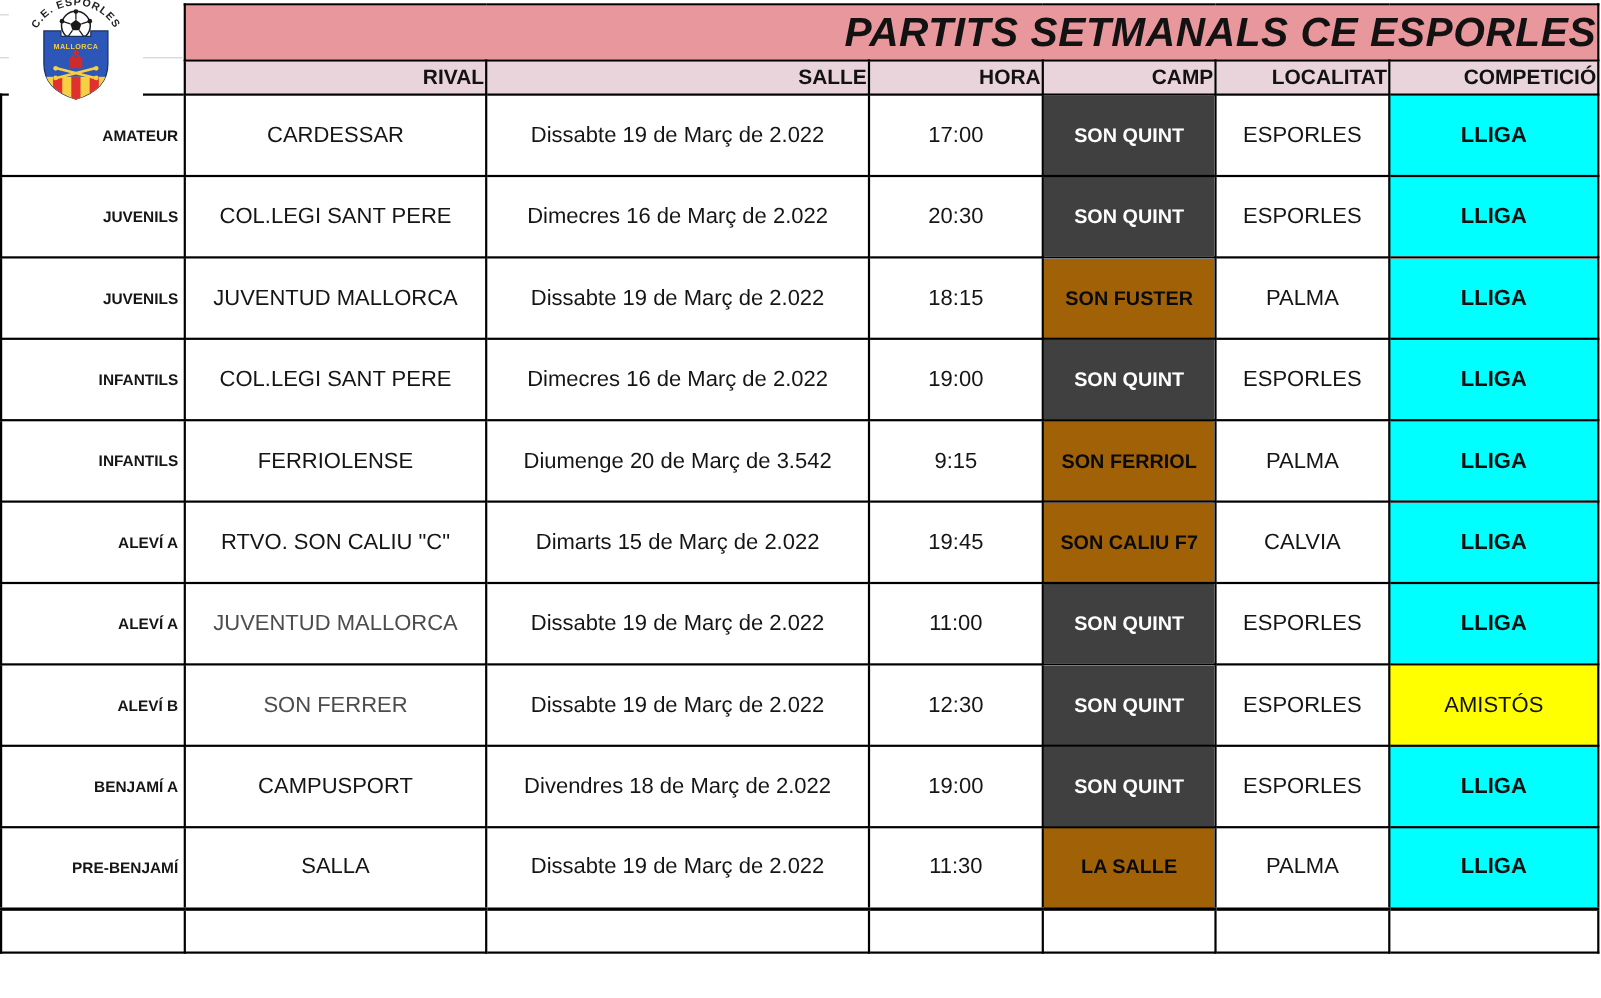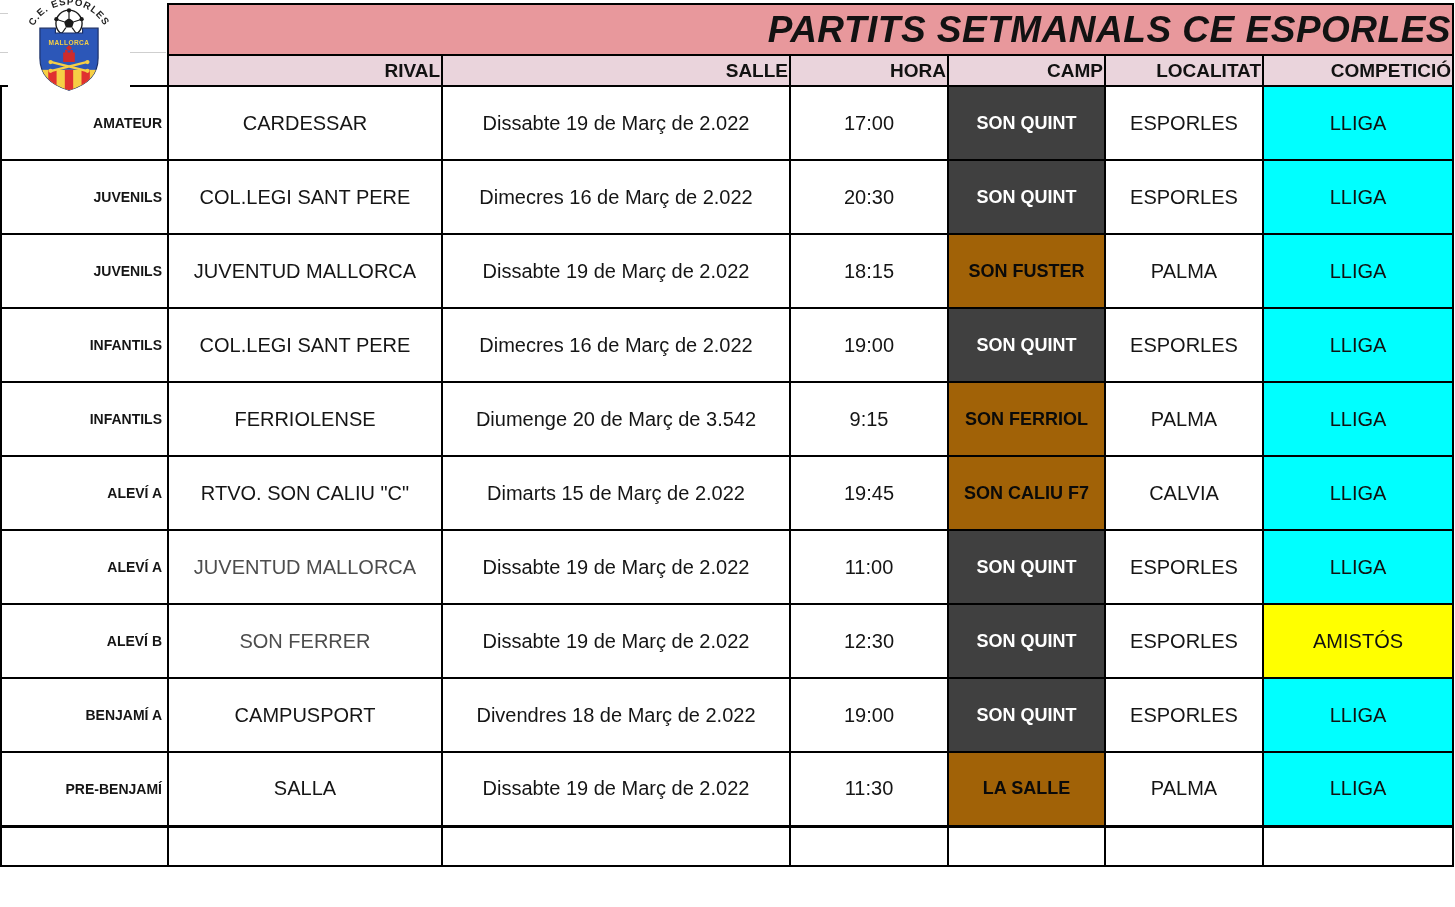--- a/index.html
+++ b/index.html
@@ -26,21 +26,21 @@
                text-align:right;vertical-align:middle;}
 
   .match-row{height:74px;}
   .match-row td{background:#fff;font-size:20px;color:#151515;text-align:center;
                 vertical-align:middle;}
   td.equip{font-weight:bold;text-align:right;padding-right:5px;font-size:14px;}
   td.camp{font-weight:bold;font-size:18px;}
   td.camp.red{background:#404040;color:#ffffff;}
   td.camp.green{background:#a16207;color:#0a0a0a;}
   td.camp.small{font-size:15px;line-height:1.15;padding:0 26px;}
-  td.comp.cyan{background:#00ffff;color:#111;}
+  td.comp.cyan{background:#00ffff;color:#111;font-weight:bold;}
   td.comp.yellow{background:#ffff00;color:#111;}
   td.rival.muted{color:#4d4d4d;}
 
   .partial-row{height:40px;}
   .partial-row td{background:#fff;border-top:3px solid #000;}
 
   
   #logo-box{position:absolute;left:8px;top:0;width:122px;height:97px;background:#fff;
             z-index:4;display:flex;justify-content:center;align-items:flex-start;}
 </style>

